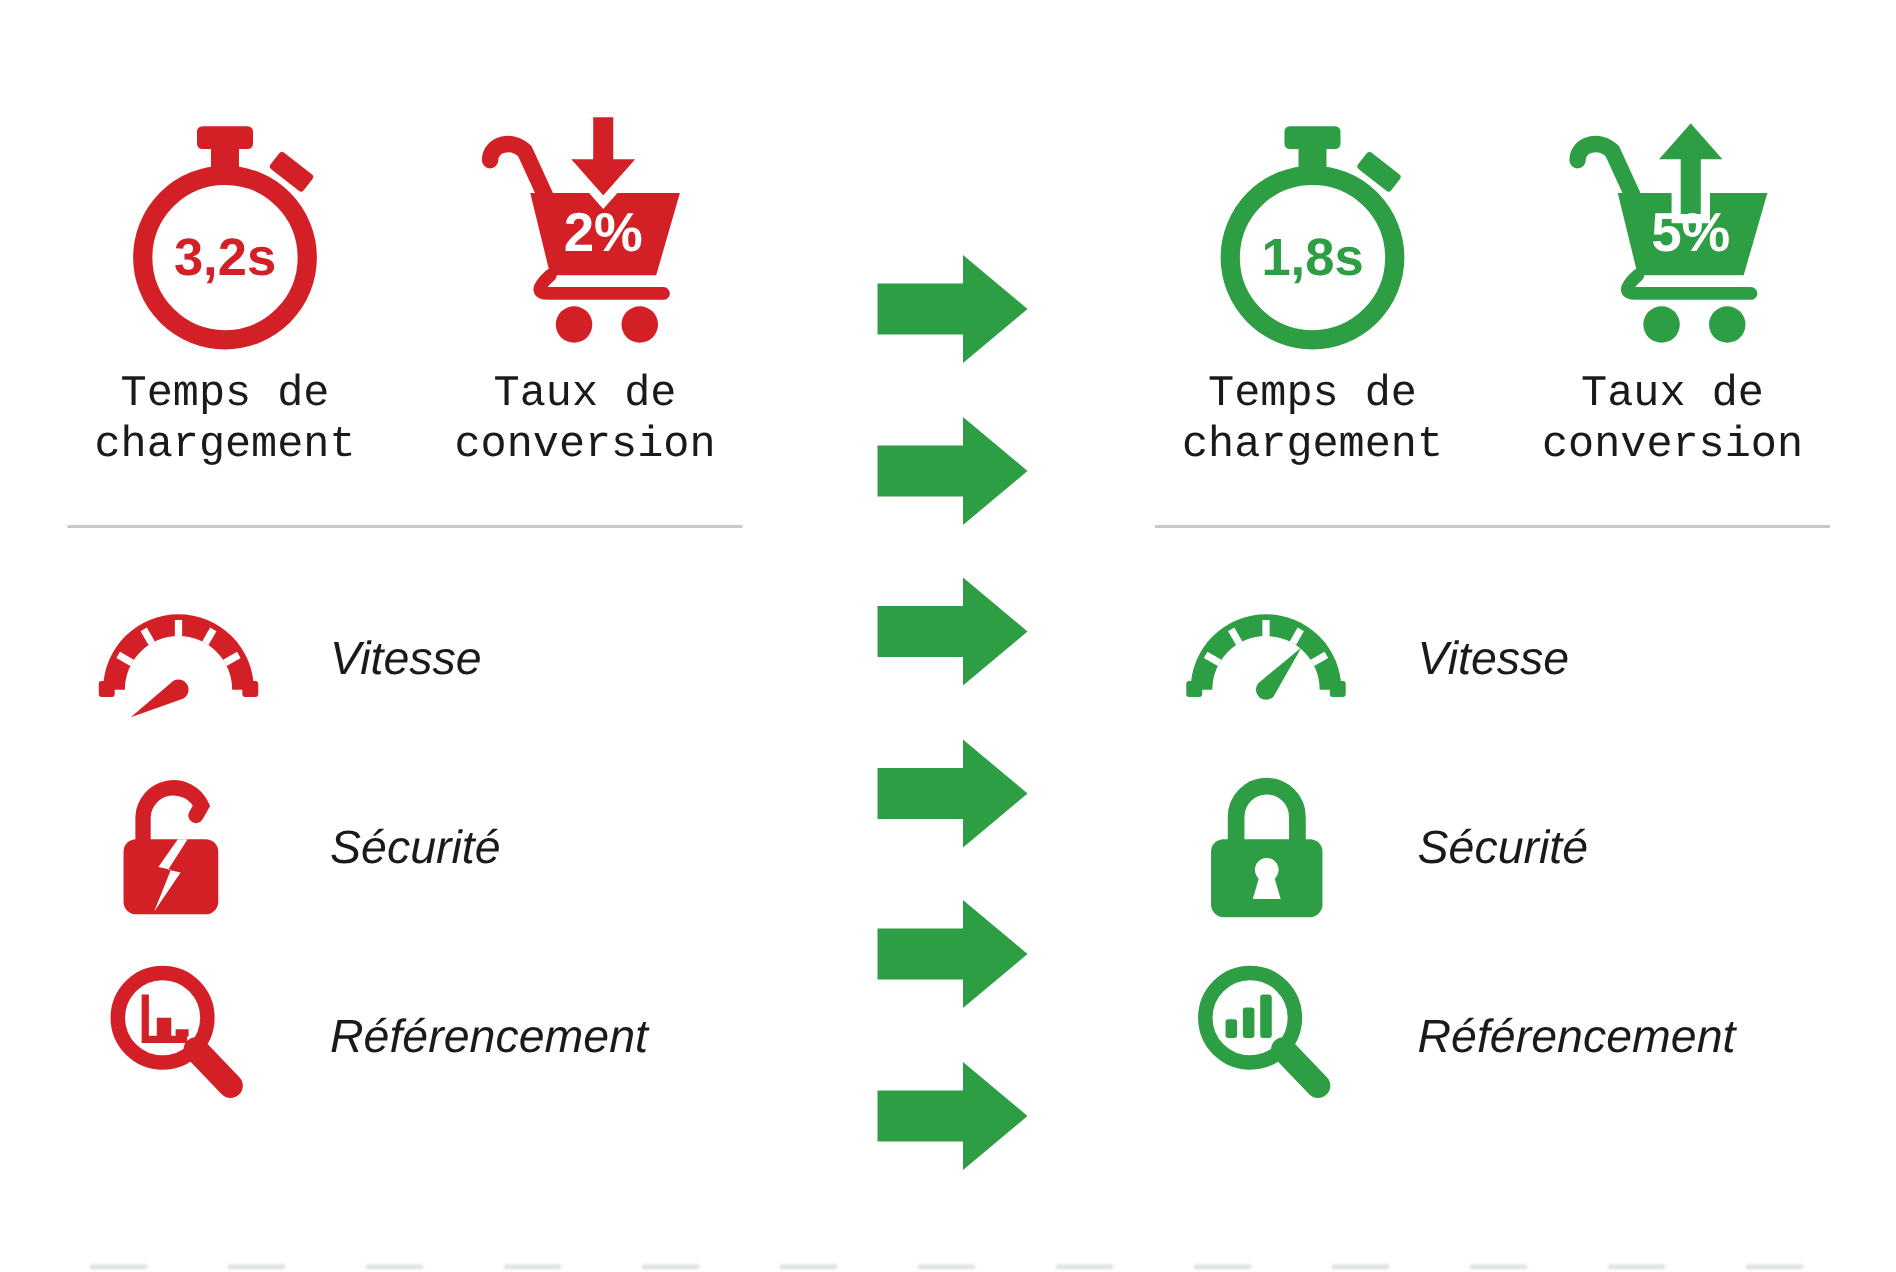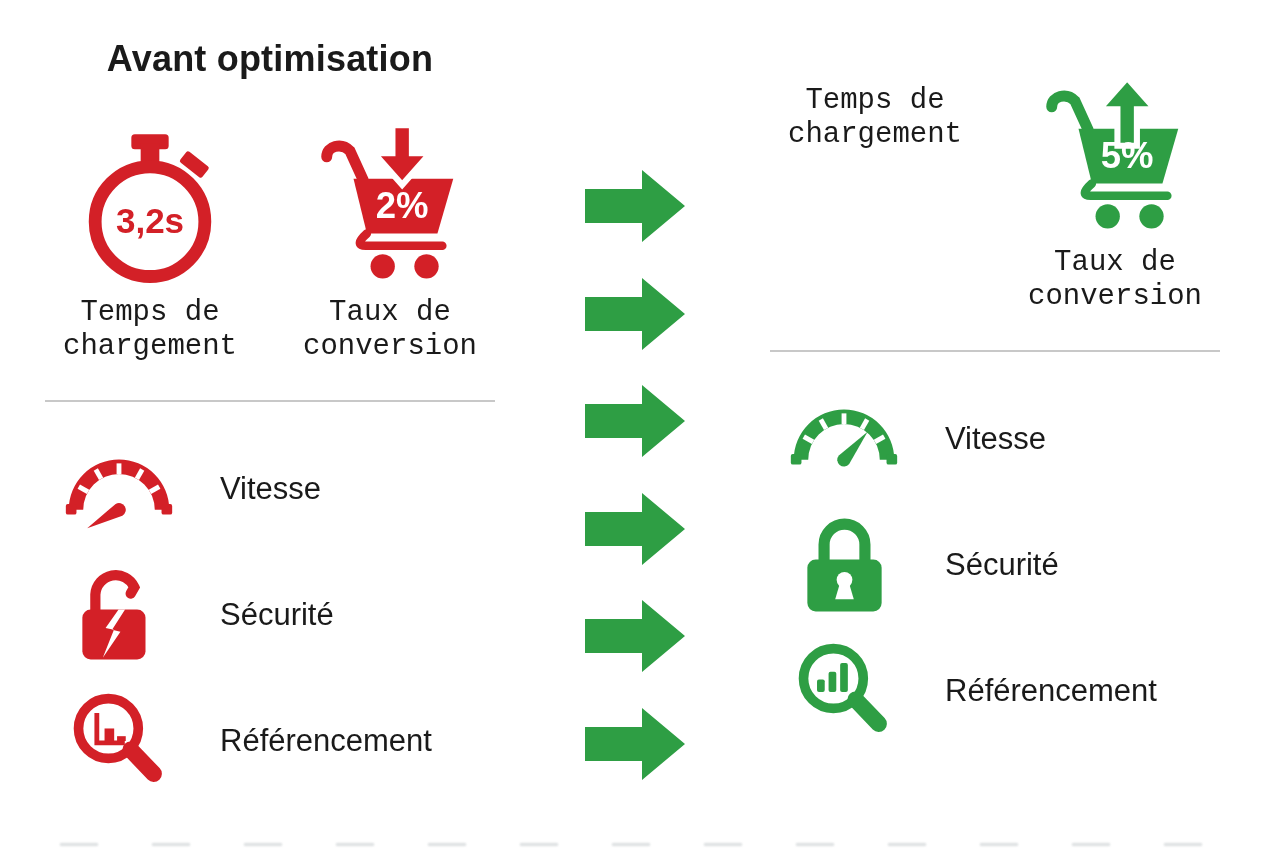--- a/index.html
+++ b/index.html
@@ -16,21 +16,21 @@
   .panel-title { margin:8px 0 0; font-size:36px; font-weight:700; text-align:center; letter-spacing:.2px; }
 
   .metrics-row { display:flex; gap:20px; margin-top:44px; }
   .metric { flex:1; display:flex; flex-direction:column; align-items:center; }
   .metric-icon-box { height:162px; display:flex; align-items:flex-end; justify-content:center; }
   .metric-label { margin-top:10px; font-size:29px; line-height:1.17; text-align:center;font-family:Liberation Mono, monospace; }
 
   .divider { border:none; border-top:2px solid var(--divider_gray,#c8c8c8); margin:36px 5px 0 5px; }
 
   .features { margin-top:36px; display:flex; flex-direction:column; gap:24px; padding-left:18px; }
-  .feature { display:flex; align-items:center; gap:40px; height:102px; }
+  .feature { display:flex; align-items:center; gap:40px; height:102px;font-style:italic; }
   .feature-icon-box { width:122px; display:flex; justify-content:center; align-items:center; }
   .feature-label { font-size:31px; }
 
   .arrow { position:absolute; left:570px; width:130px; height:76px; }
 
   .fill-a   { fill:var(--accent); }
   .stroke-a { stroke:var(--accent); }
   .fill-arrow { fill:var(--arrow_green,#2e9e44); }
   svg text { font-family:"Liberation Sans","DejaVu Sans",sans-serif; font-weight:700; }
   .sw-text   { font-size:30px; }
@@ -41,21 +41,20 @@
     background:repeating-linear-gradient(90deg, #9aa4a8 0 38px, transparent 38px 92px);
     filter:blur(1px);
   }
 </style>
 </head>
 <body>
 
 <div class="canvas">
 
   <section class="panel panel-before">
-    <h2 class="panel-title">Avant optimisation</h2>
 
     <div class="metrics-row">
       <div class="metric">
         <div class="metric-icon-box">
           <svg width="140" height="152" viewBox="0 0 120 130">
             <rect x="44" y="0" width="32" height="13" rx="3" class="fill-a"></rect>
             <rect x="52" y="8" width="16" height="18" class="fill-a"></rect>
             <rect x="86" y="20" width="24" height="12" rx="2" transform="rotate(38 98 26)" class="fill-a"></rect>
             <circle cx="60" cy="75" r="47" fill="none" class="stroke-a" stroke-width="11"></circle>
             <text x="60" y="85" text-anchor="middle" class="fill-a sw-text">3,2s</text>
@@ -164,20 +163,29 @@
       <svg width="130" height="76" viewBox="0 0 100 76">
         <polygon points="0,21 57,21 57,2 100,38 57,74 57,55 0,55" class="fill-arrow"></polygon>
       </svg>
     </div>
     </div>
 
   <section class="panel panel-after">
 
     <div class="metrics-row">
       <div class="metric">
+        <div class="metric-icon-box">
+          <svg width="140" height="152" viewBox="0 0 120 130">
+            <rect x="44" y="0" width="32" height="13" rx="3" class="fill-a"></rect>
+            <rect x="52" y="8" width="16" height="18" class="fill-a"></rect>
+            <rect x="86" y="20" width="24" height="12" rx="2" transform="rotate(38 98 26)" class="fill-a"></rect>
+            <circle cx="60" cy="75" r="47" fill="none" class="stroke-a" stroke-width="11"></circle>
+            <text x="60" y="85" text-anchor="middle" class="fill-a sw-text">1,8s</text>
+          </svg>
+        </div>
         <div class="metric-label">
           <div>Temps de</div>
           <div>chargement</div>
         </div>
       </div>
 
       <div class="metric">
         <div class="metric-icon-box">
           <svg width="146" height="161" viewBox="0 0 120 132">
             <path d="M8,26 C8,17 20,14 27,21 L38,45" fill="none" class="stroke-a" stroke-width="9" stroke-linecap="round"></path>

